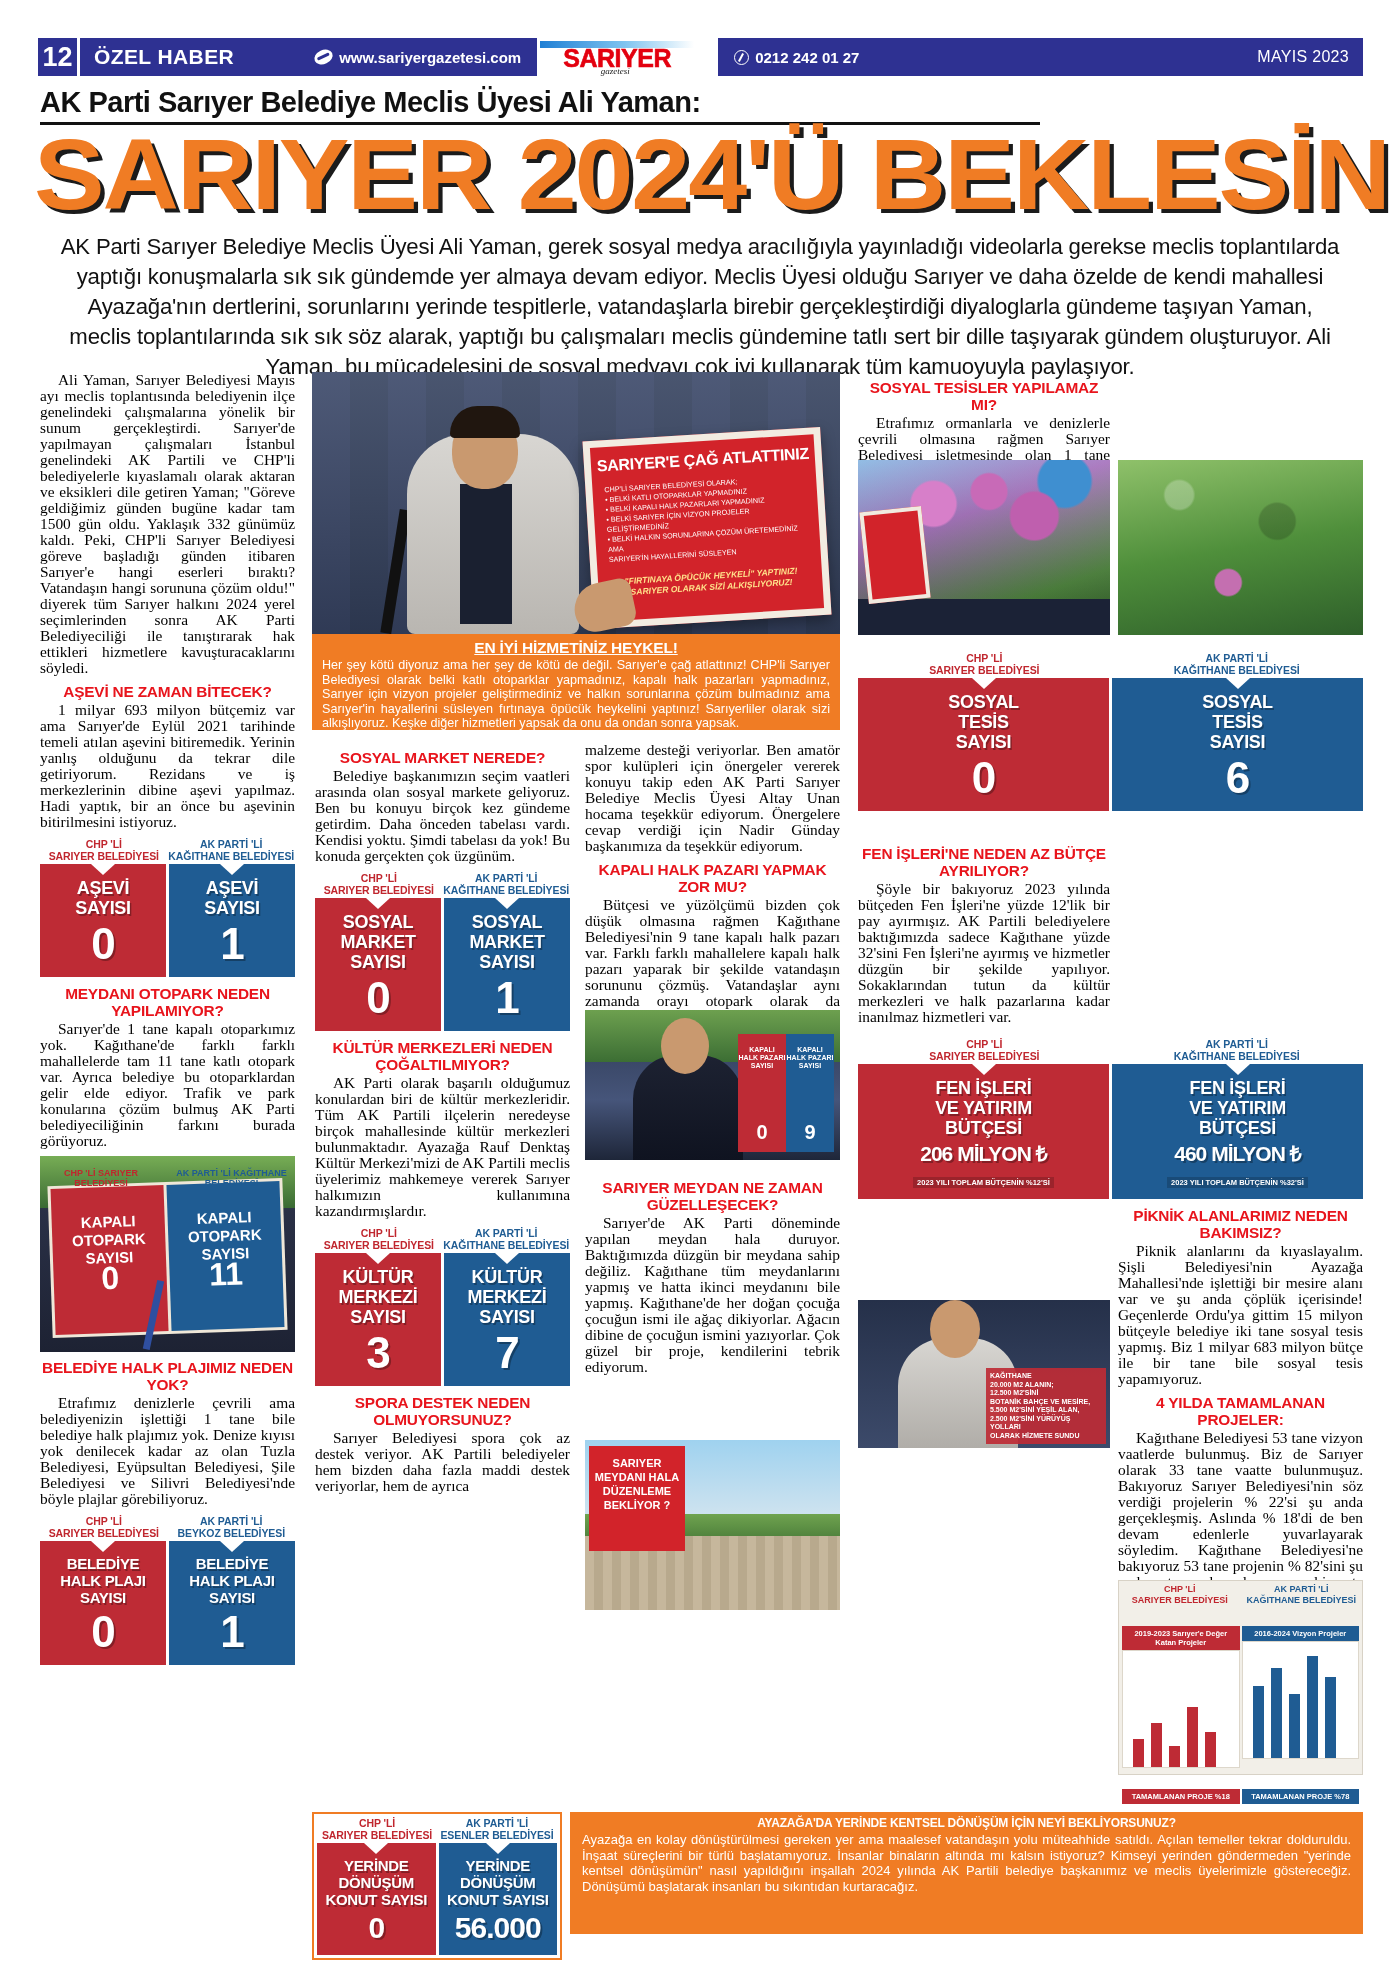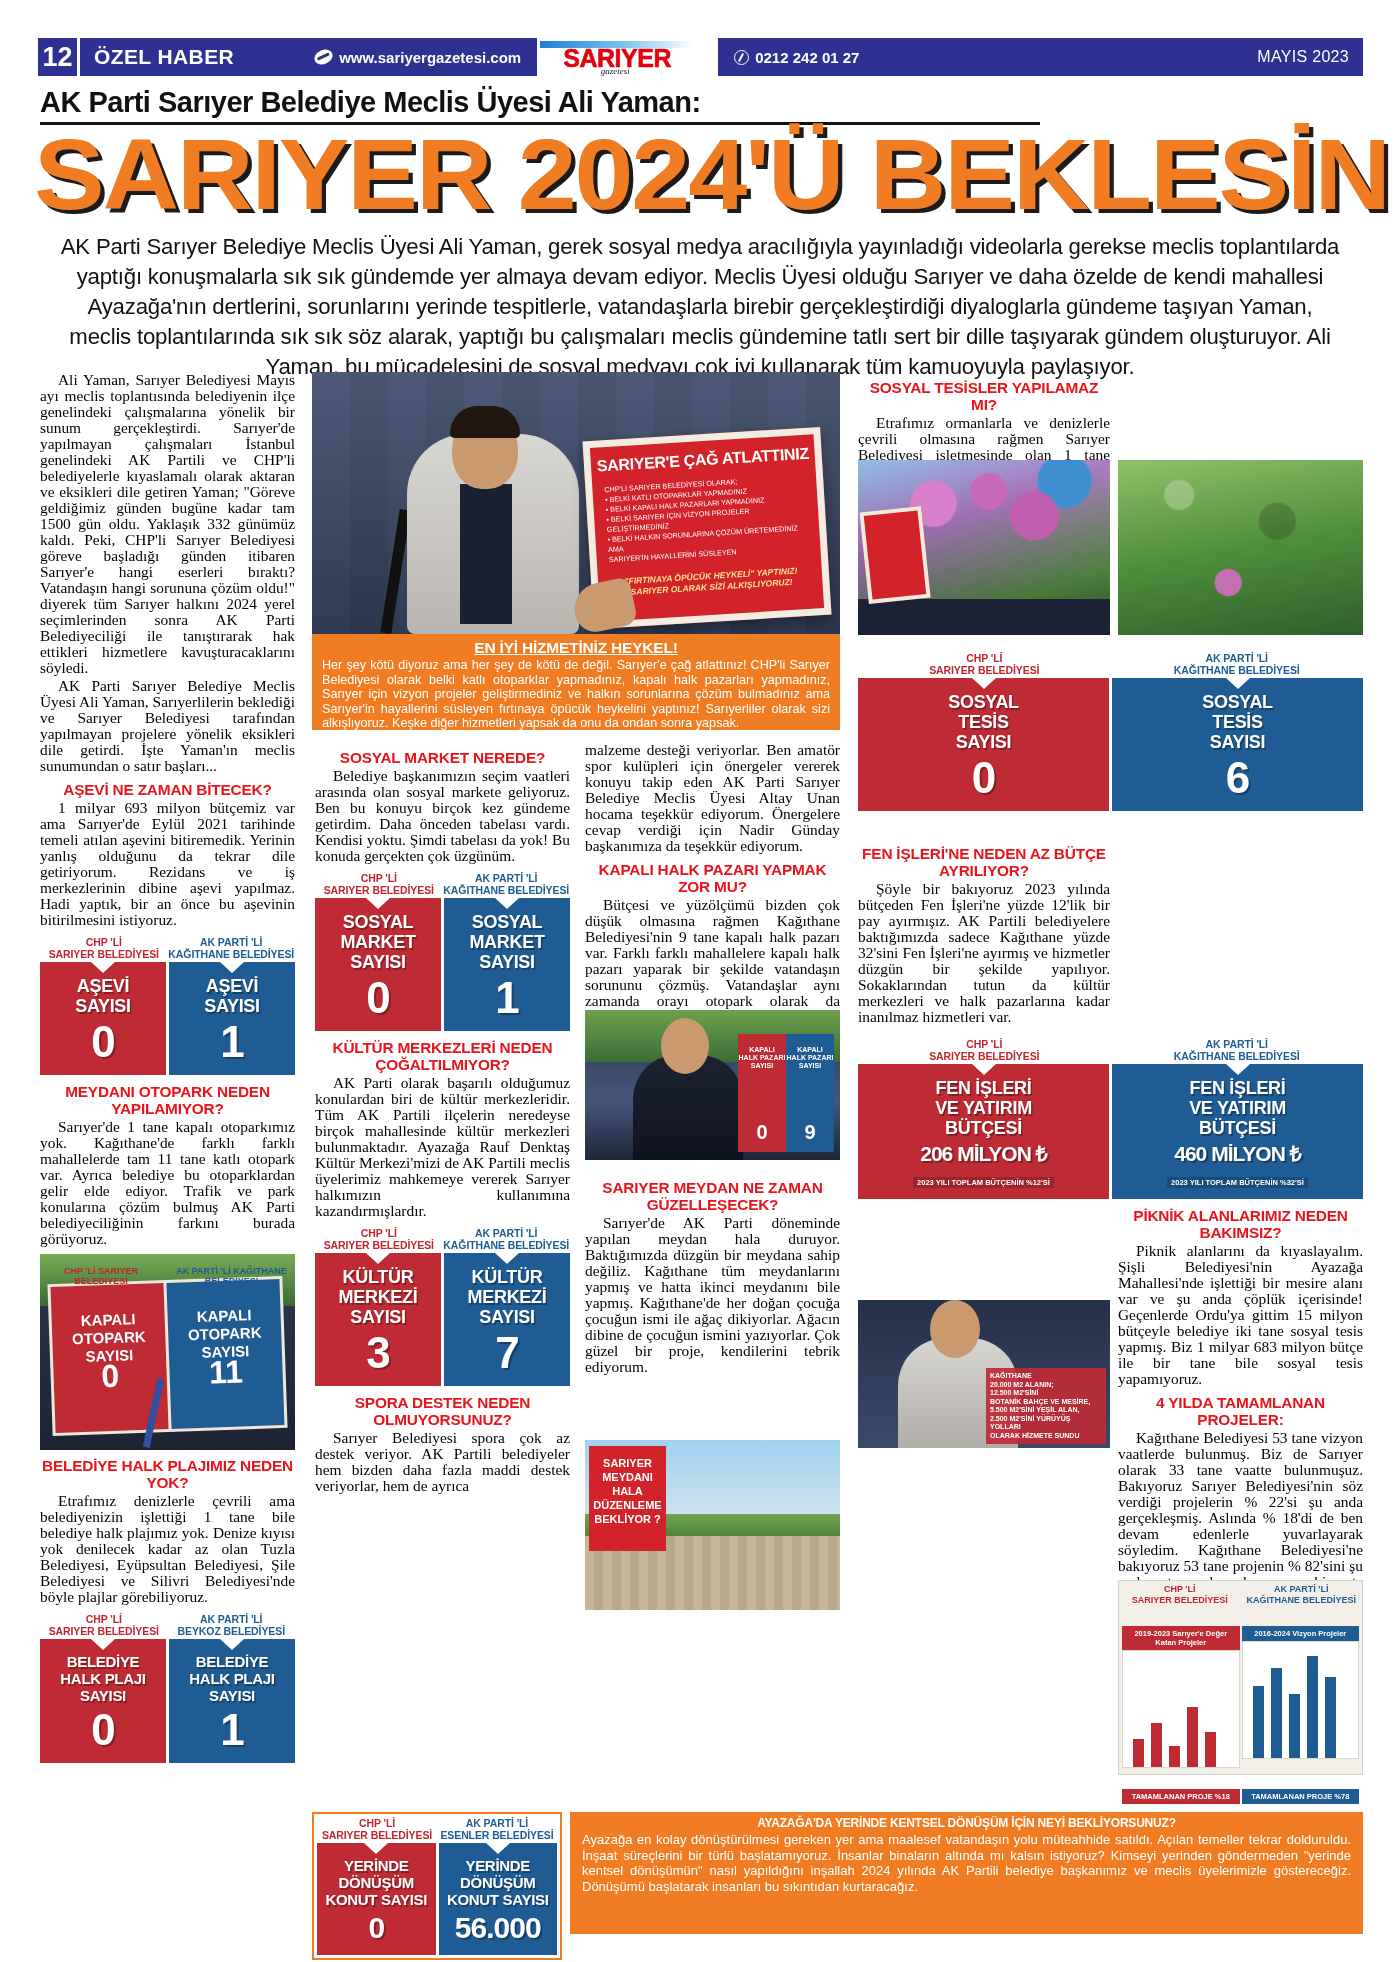--- a/index.html
+++ b/index.html
@@ -285,21 +285,21 @@
 
   .photo-mid3 {
     position:absolute; left:585px; top:1440px; width:255px; height:170px;
     background:linear-gradient(180deg,#9fd2ef 0%, #cfe3ef 45%, #b9a98f 100%);
   }
   .pm3-ground{ position:absolute; left:0; right:0; bottom:0; height:74px;
     background:repeating-linear-gradient(90deg,#c6b79c 0 9px,#b8a98d 9px 18px); }
   .pm3-green{ position:absolute; left:0; right:0; bottom:60px; height:36px;
     background:linear-gradient(180deg,#6fa34f,#3f7033); }
   .pm3-sign{
-    position:absolute; left:4px; top:6px; width:77px; height:105px; background:#D2232A;
+    position:absolute; left:4px; top:6px; width:96px; height:105px; background:#D2232A;
     color:#fff; font-family:"Liberation Sans", sans-serif; font-weight:bold;
     font-size:11px; line-height:14px; padding:10px 4px; text-align:center;
   }
 
   .photo-right3 {
     position:absolute; left:858px; top:1300px; width:252px; height:148px;
     background:linear-gradient(180deg,#253049 0%,#3c4a6a 100%);
   }
   .pr3-p { position:absolute; left:40px; bottom:0; width:120px; height:110px;
     background:linear-gradient(180deg,#d8d6d2,#b0ada8); border-radius:48px 48px 0 0; }
@@ -381,21 +381,20 @@
     </div>
     <div class="mh-date">MAYIS 2023</div>
   </div>
 
   <div class="kicker">AK Parti Sarıyer Belediye Meclis Üyesi Ali Yaman:</div>
   <div class="headline">SARIYER 2024'Ü BEKLESİN</div>
   <div class="lead">AK Parti Sarıyer Belediye Meclis Üyesi Ali Yaman, gerek sosyal medya aracılığıyla yayınladığı videolarla gerekse meclis toplantılarda yaptığı konuşmalarla sık sık gündemde yer almaya devam ediyor. Meclis Üyesi olduğu Sarıyer ve daha özelde de kendi mahallesi Ayazağa'nın dertlerini, sorunlarını yerinde tespitlerle, vatandaşlarla birebir gerçekleştirdiği diyaloglarla gündeme taşıyan Yaman, meclis toplantılarında sık sık söz alarak, yaptığı bu çalışmaları meclis gündemine tatlı sert bir dille taşıyarak gündem oluşturuyor. Ali Yaman, bu mücadelesini de sosyal medyayı çok iyi kullanarak tüm kamuoyuyla paylaşıyor.</div>
 
   <div class="col col-a">
     <p class="body-txt">Ali Yaman, Sarıyer Belediyesi Mayıs ayı meclis toplantısında belediyenin ilçe genelindeki çalışmalarına yönelik bir sunum gerçekleştirdi. Sarıyer'de yapılmayan çalışmaları İstanbul genelindeki AK Partili ve CHP'li belediyelerle kıyaslamalı olarak aktaran ve eksikleri dile getiren Yaman; "Göreve geldiğimiz günden bugüne kadar tam 1500 gün oldu. Yaklaşık 332 günümüz kaldı. Peki, CHP'li Sarıyer Belediyesi göreve başladığı günden itibaren Sarıyer'e hangi eserleri bıraktı? Vatandaşın hangi sorununa çözüm oldu!" diyerek tüm Sarıyer halkını 2024 yerel seçimlerinden sonra AK Parti Belediyeciliği ile tanıştırarak hak ettikleri hizmetlere kavuşturacaklarını söyledi.</p>
-    <p class="body-txt">AK Parti Sarıyer Belediye Meclis Üyesi Ali Yaman, Sarıyerlilerin beklediği ve Sarıyer Belediyesi tarafından yapılmayan projelere yönelik eksikleri dile getirdi. İşte Yaman'ın meclis sunumundan o satır başları...</p>
     <div class="subhead">AŞEVİ NE ZAMAN BİTECEK?</div>
     <p class="body-txt">1 milyar 693 milyon bütçemiz var ama Sarıyer'de Eylül 2021 tarihinde temeli atılan aşevini bitiremedik. Yerinin yanlış olduğunu da tekrar dile getiriyorum. Rezidans ve iş merkezlerinin dibine aşevi yapılmaz. Hadi yaptık, bir an önce bu aşevinin bitirilmesini istiyoruz.</p>
 
     <div class="cmp">
       <div class="cmp-heads">
         <div class="cmp-head red" style="white-space: pre-line;">CHP 'Lİ
 SARIYER BELEDİYESİ</div>
         <div class="cmp-head blue" style="white-space: pre-line;">AK PARTİ 'Lİ
 KAĞITHANE BELEDİYESİ</div>
       </div>

